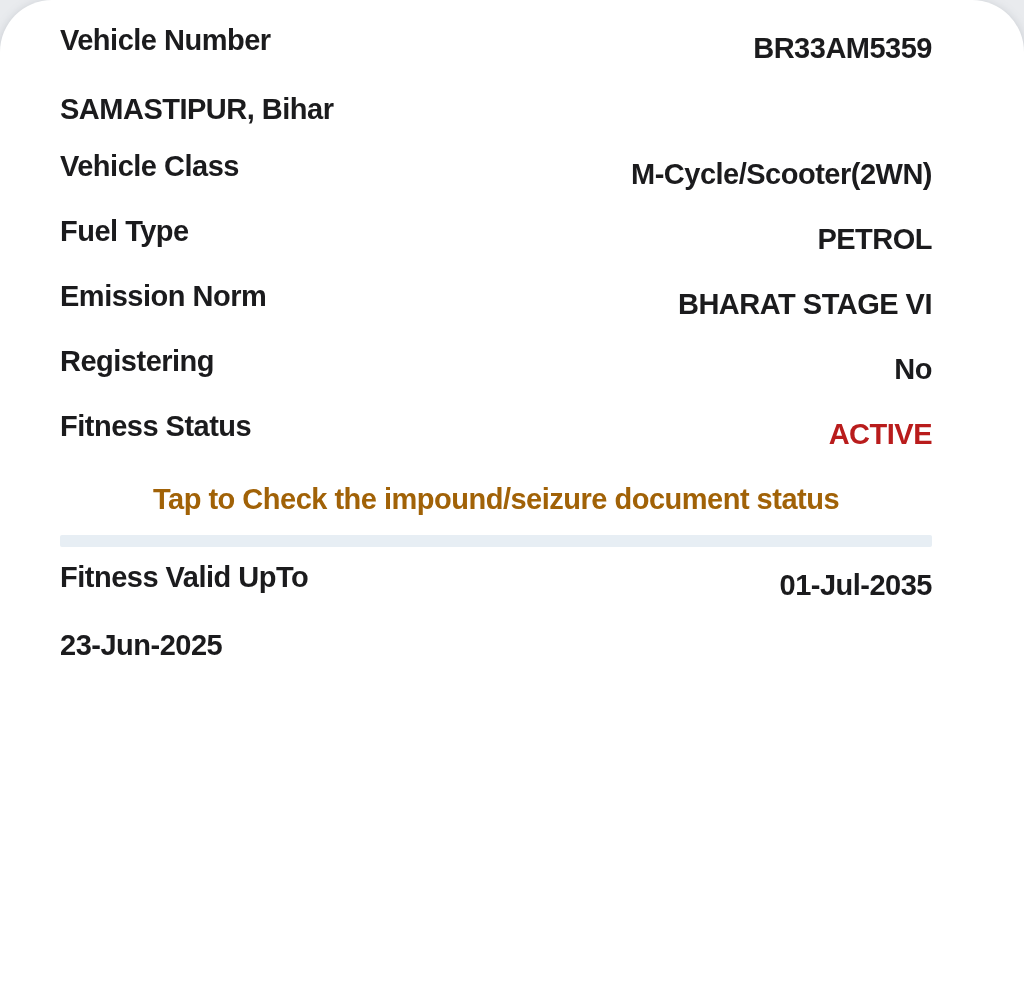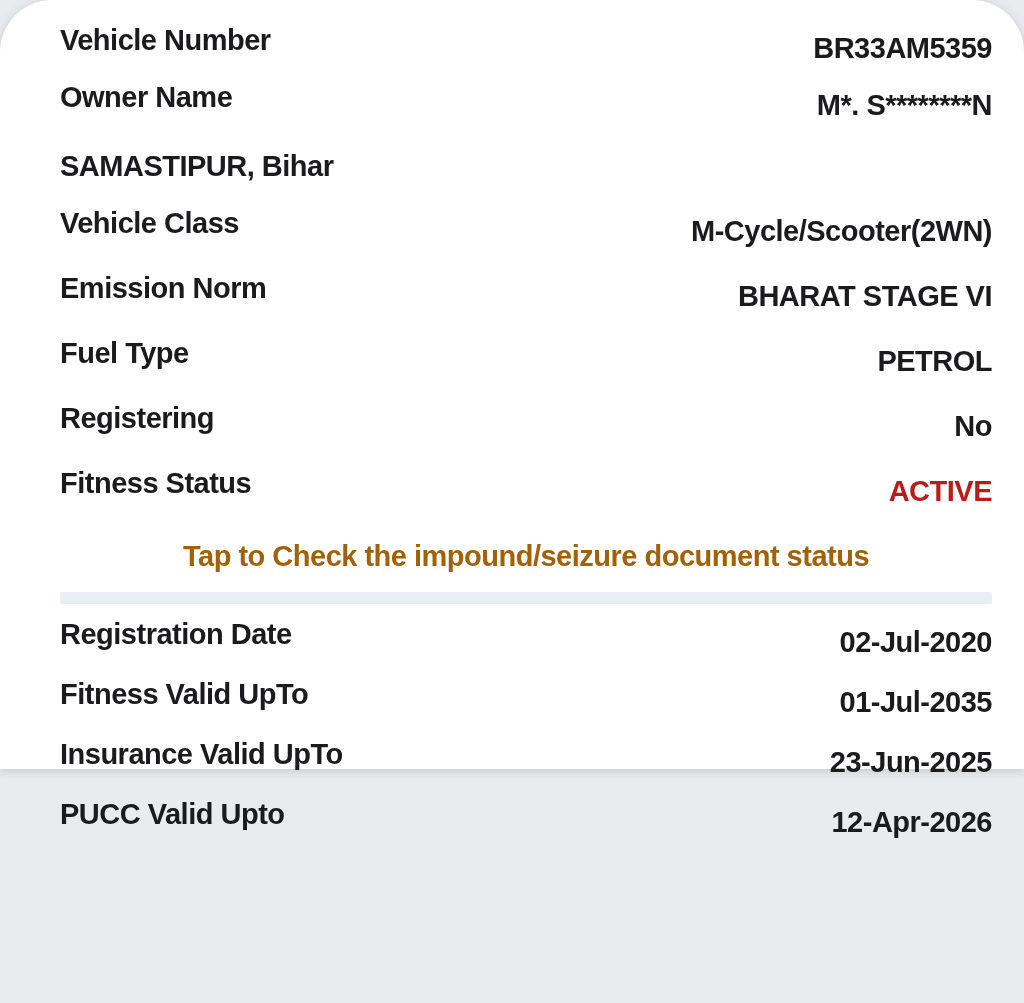--- a/index.html
+++ b/index.html
@@ -8,26 +8,26 @@
     width: 1024px;
     height: 1003px;
     background: #e9ebee;
     font-family: "Liberation Sans", sans-serif;
     overflow: hidden;
   }
   .card {
     position: absolute;
     top: 0; left: 0;
     width: 1024px;
-    height: 769px;
+    height: 1003px;
     background: #ffffff;
     border-radius: 52px 52px 0 0;
     box-shadow: 0 2px 10px rgba(120,130,140,0.35);
     box-sizing: border-box;
-    padding: 12px 32px 0 60px;
+    padding: 12px 92px 0 60px;
   }
   .row {
     display: flex;
     justify-content: space-between;
     align-items: center;
     height: 65px;
   }
   .row.compact { height: 57px; }
   .row.tight { height: 60px; }
   .label {
@@ -73,77 +73,64 @@
 </head>
 <body>
 
 <div class="card">
 
   <div class="row compact">
     <span class="label">Vehicle Number</span>
     <span class="value">BR33AM5359</span>
   </div>
 
-  <div class="row compact">
-    <span class="label">Owner Name</span>
-    <span class="value">M*. S********N</span>
-  </div>
 
   <div class="row">
     <span class="value">SAMASTIPUR, Bihar</span>
   </div>
 
   <div class="row">
     <span class="label">Vehicle Class</span>
     <span class="value">M-Cycle/Scooter(2WN)</span>
   </div>
 
   <div class="row">
-    <span class="label">Emission Norm</span>
-    <span class="value">BHARAT STAGE VI</span>
+    <span class="label">Fuel Type</span>
+    <span class="value">PETROL</span>
   </div>
 
   <div class="row">
-    <span class="label">Fuel Type</span>
-    <span class="value">PETROL</span>
+    <span class="label">Emission Norm</span>
+    <span class="value">BHARAT STAGE VI</span>
   </div>
 
 
   <div class="row">
     <span class="label">Registering</span>
     <span class="value">No</span>
   </div>
 
   <div class="row">
     <span class="label">Fitness Status</span>
     <span class="value status-active">ACTIVE</span>
   </div>
 
   <div class="impound-link">Tap to Check the impound/seizure document status</div>
 
   <div class="divider"></div>
 
   <div class="section-validity">
 
-    <div class="row tight">
-      <span class="label">Registration Date</span>
-      <span class="value">02-Jul-2020</span>
-    </div>
 
     <div class="row tight">
       <span class="label">Fitness Valid UpTo</span>
       <span class="value">01-Jul-2035</span>
     </div>
 
 
     <div class="row tight">
-      <span class="label">Insurance Valid UpTo</span>
       <span class="value">23-Jun-2025</span>
     </div>
 
-    <div class="row tight">
-      <span class="label">PUCC Valid Upto</span>
-      <span class="value">12-Apr-2026</span>
-    </div>
 
   </div>
 
 </div>
 
 </body></html>

